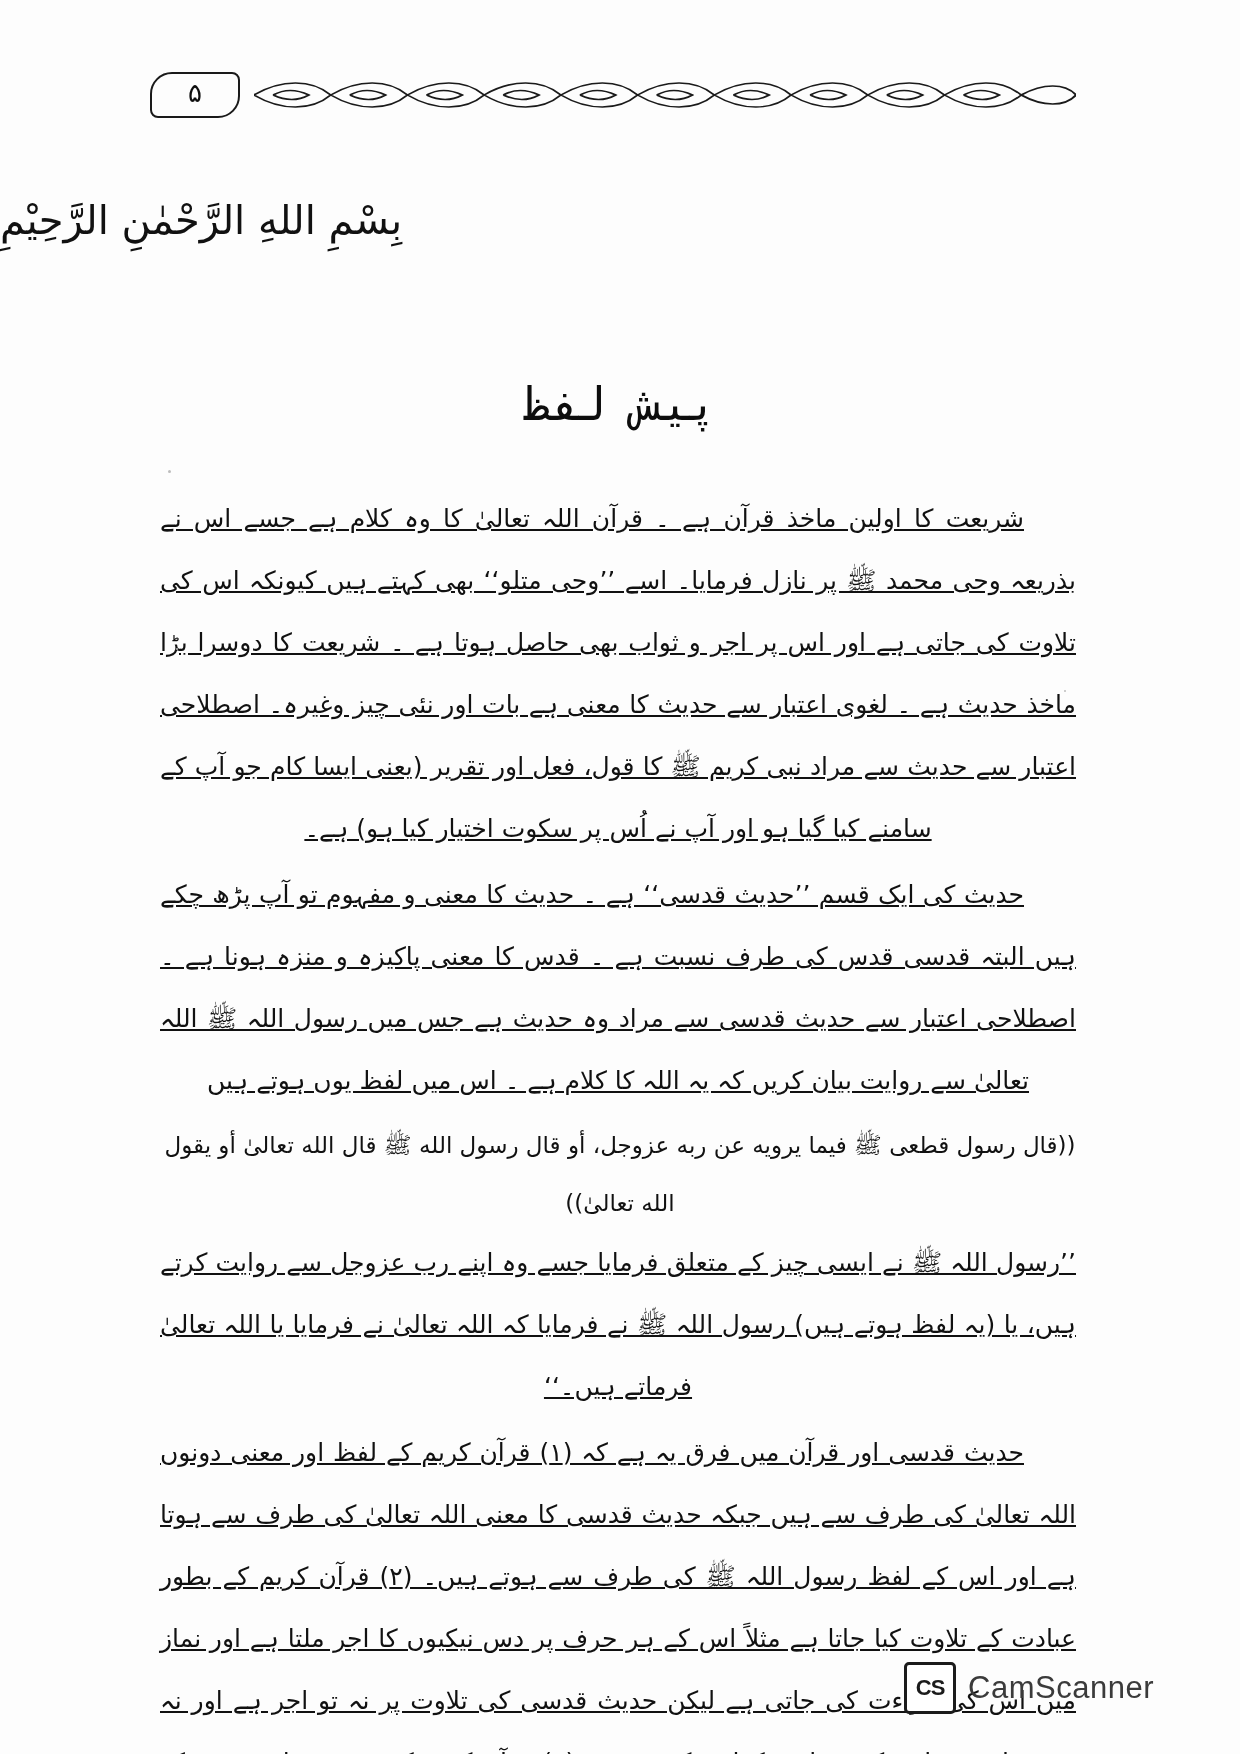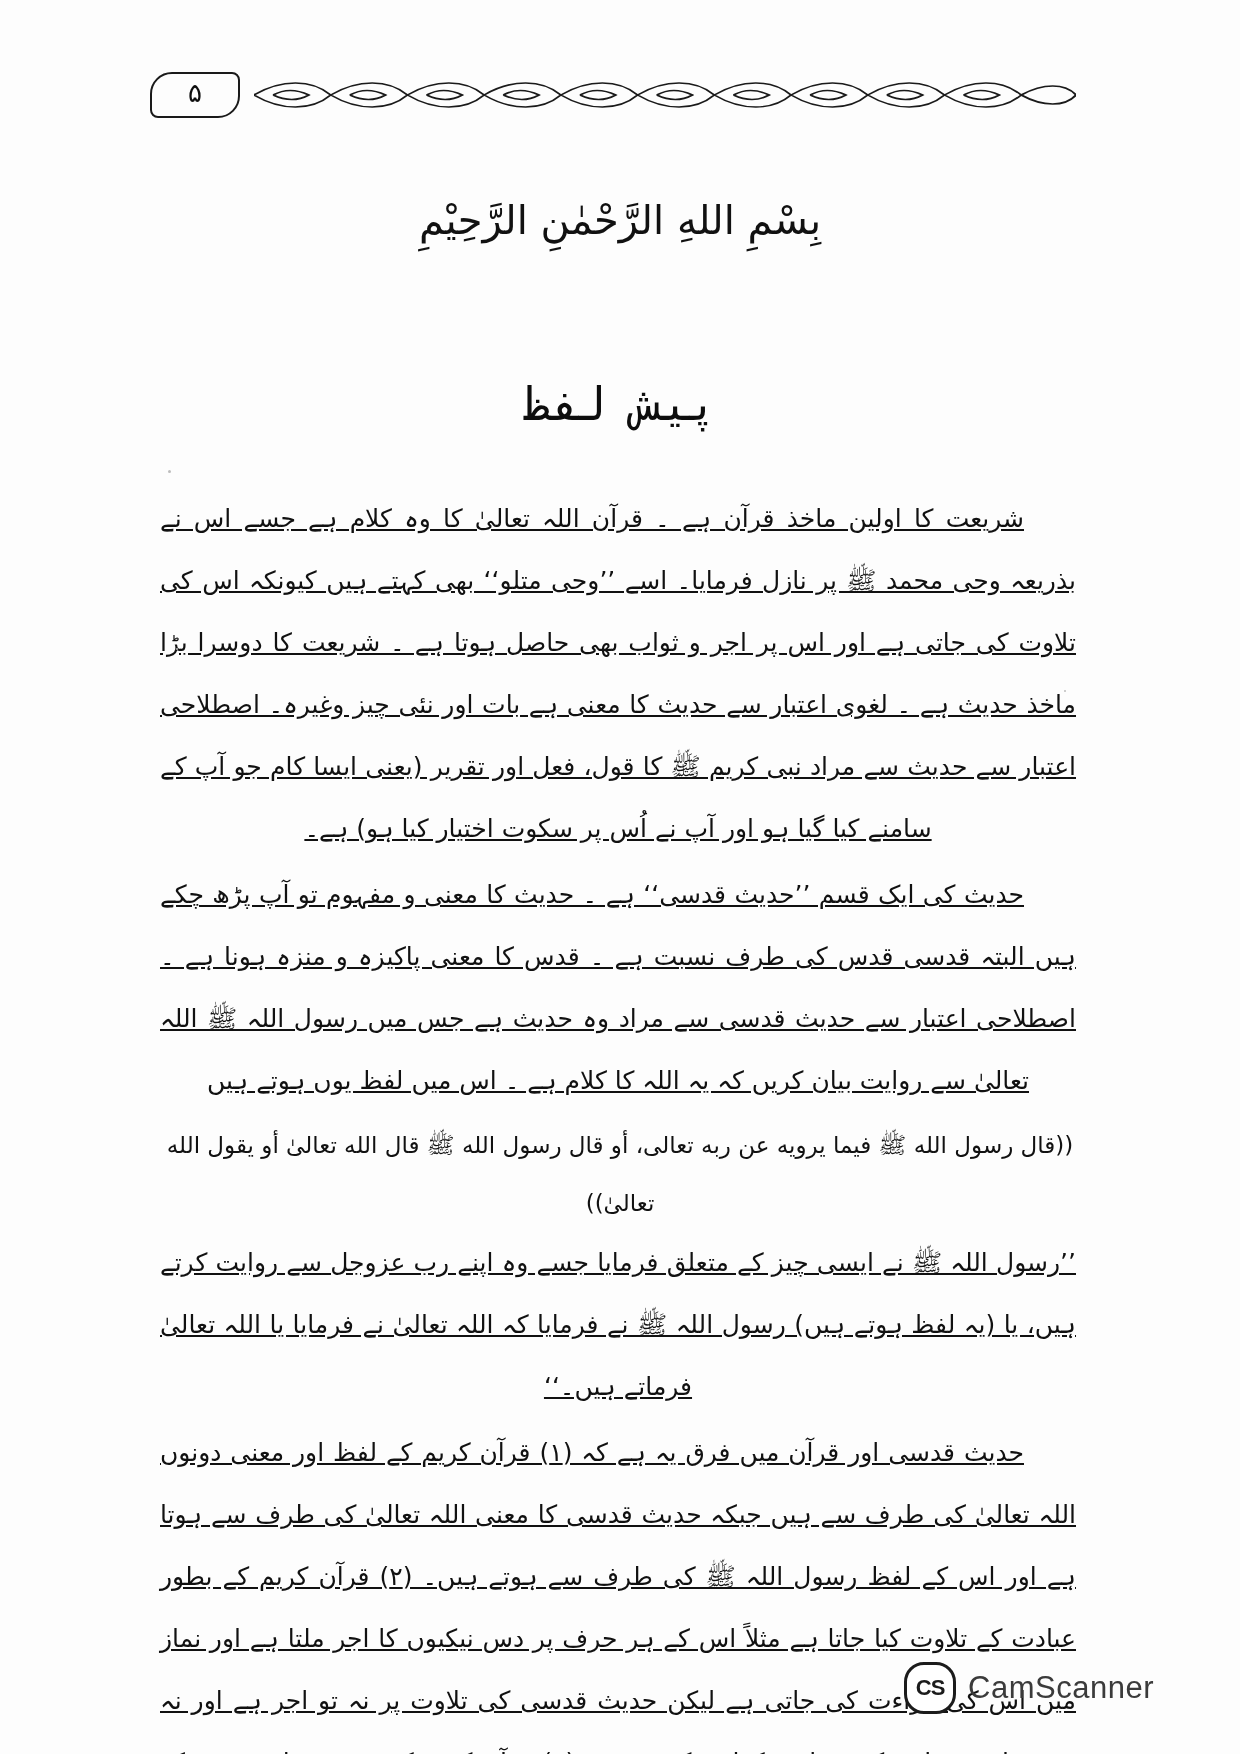--- a/index.html
+++ b/index.html
@@ -64,21 +64,21 @@
     padding: 6px 16px 10px 16px;
     line-height: 1;
   }
 
   
   .basmala {
     position: absolute;
     top: 196px;
     left: 0;
     right: 0;
-    text-align: center;
+    text-align: left;
     font-size: 40px;
     line-height: 1.2;
     color: #111;
     letter-spacing: 0px;
   }
 
   
   .section-heading {
     position: absolute;
     top: 380px;
@@ -126,21 +126,21 @@
     bottom: 40px;
     display: flex;
     align-items: center;
     direction: ltr;
   }
   .cs-logo {
     width: 46px;
     height: 46px;
     background: #ffffff;
     border: 3px solid #1b1b1b;
-    border-radius: 20px;
+    border-radius: 5px;
     display: flex;
     align-items: center;
     justify-content: center;
     font-family: "Liberation Sans", sans-serif;
     font-weight: bold;
     font-size: 22px;
     color: #1b1b1b;
     letter-spacing: -1px;
   }
   .cs-text {
@@ -199,21 +199,21 @@
 
   <div class="basmala">بِسْمِ اللهِ الرَّحْمٰنِ الرَّحِيْمِ</div>
 
   <div class="section-heading">پیش لفظ</div>
 
   <div class="body-text">
     <p class="para">شریعت کا اولین ماخذ قرآن ہے ۔ قرآن اللہ تعالیٰ کا وہ کلام ہے جسے اس نے بذریعہ وحی محمد ﷺ پر نازل فرمایا۔ اسے ’’وحی متلو‘‘ بھی کہتے ہیں کیونکہ اس کی تلاوت کی جاتی ہے اور اس پر اجر و ثواب بھی حاصل ہوتا ہے ۔ شریعت کا دوسرا بڑا ماخذ حدیث ہے ۔ لغوی اعتبار سے حدیث کا معنی ہے بات اور نئی چیز وغیرہ۔ اصطلاحی اعتبار سے حدیث سے مراد نبی کریم ﷺ کا قول، فعل اور تقریر (یعنی ایسا کام جو آپ کے سامنے کیا گیا ہو اور آپ نے اُس پر سکوت اختیار کیا ہو) ہے۔</p>
 
     <p class="para">حدیث کی ایک قسم ’’حدیث قدسی‘‘ ہے ۔ حدیث کا معنی و مفہوم تو آپ پڑھ چکے ہیں البتہ قدسی قدس کی طرف نسبت ہے ۔ قدس کا معنی پاکیزہ و منزہ ہونا ہے ۔ اصطلاحی اعتبار سے حدیث قدسی سے مراد وہ حدیث ہے جس میں رسول اللہ ﷺ اللہ تعالیٰ سے روایت بیان کریں کہ یہ اللہ کا کلام ہے ۔ اس میں لفظ یوں ہوتے ہیں</p>
 
-    <p class="arabic-quote">((قال رسول الله ﷺ فيما يرويه عن ربه تعالی، أو قال رسول الله ﷺ قال الله تعالىٰ أو يقول الله تعالىٰ))</p>
+    <p class="arabic-quote">((قال رسول قطعی ﷺ فيما يرويه عن ربه عزوجل، أو قال رسول الله ﷺ قال الله تعالىٰ أو يقول الله تعالىٰ))</p>
 
     <p class="para noindent">’’رسول اللہ ﷺ نے ایسی چیز کے متعلق فرمایا جسے وہ اپنے رب عزوجل سے روایت کرتے ہیں، یا (یہ لفظ ہوتے ہیں) رسول اللہ ﷺ نے فرمایا کہ اللہ تعالیٰ نے فرمایا یا اللہ تعالیٰ فرماتے ہیں۔‘‘</p>
 
     <p class="para">حدیث قدسی اور قرآن میں فرق یہ ہے کہ (۱) قرآن کریم کے لفظ اور معنی دونوں اللہ تعالیٰ کی طرف سے ہیں جبکہ حدیث قدسی کا معنی اللہ تعالیٰ کی طرف سے ہوتا ہے اور اس کے لفظ رسول اللہ ﷺ کی طرف سے ہوتے ہیں۔ (۲) قرآن کریم کے بطور عبادت کے تلاوت کیا جاتا ہے مثلاً اس کے ہر حرف پر دس نیکیوں کا اجر ملتا ہے اور نماز میں اس کی قراءت کی جاتی ہے لیکن حدیث قدسی کی تلاوت پر نہ تو اجر ہے اور نہ ہی نماز میں اس کی قراءت کفایت کرتی ہے۔ (۳) قرآن کریم کے ذریعے سارے عرب کو چیلنج کیا گیا پھر وہ اس کی مثل لانے سے عاجز آ گئے لیکن حدیث قدسی کے ساتھ کوئی چیلنج نہیں کیا گیا۔ (۴) قرآن کریم سارے کا سارا متواتر منقول ہے لہٰذا وہ قطعی</p>
   </div>
 
   <div class="speck" style="left:168px; top:470px; width:3px; height:3px;"></div>
   <div class="speck" style="left:176px; top:648px; width:2px; height:2px;"></div>
   <div class="speck" style="left:1064px; top:690px; width:2px; height:2px;"></div>
 

